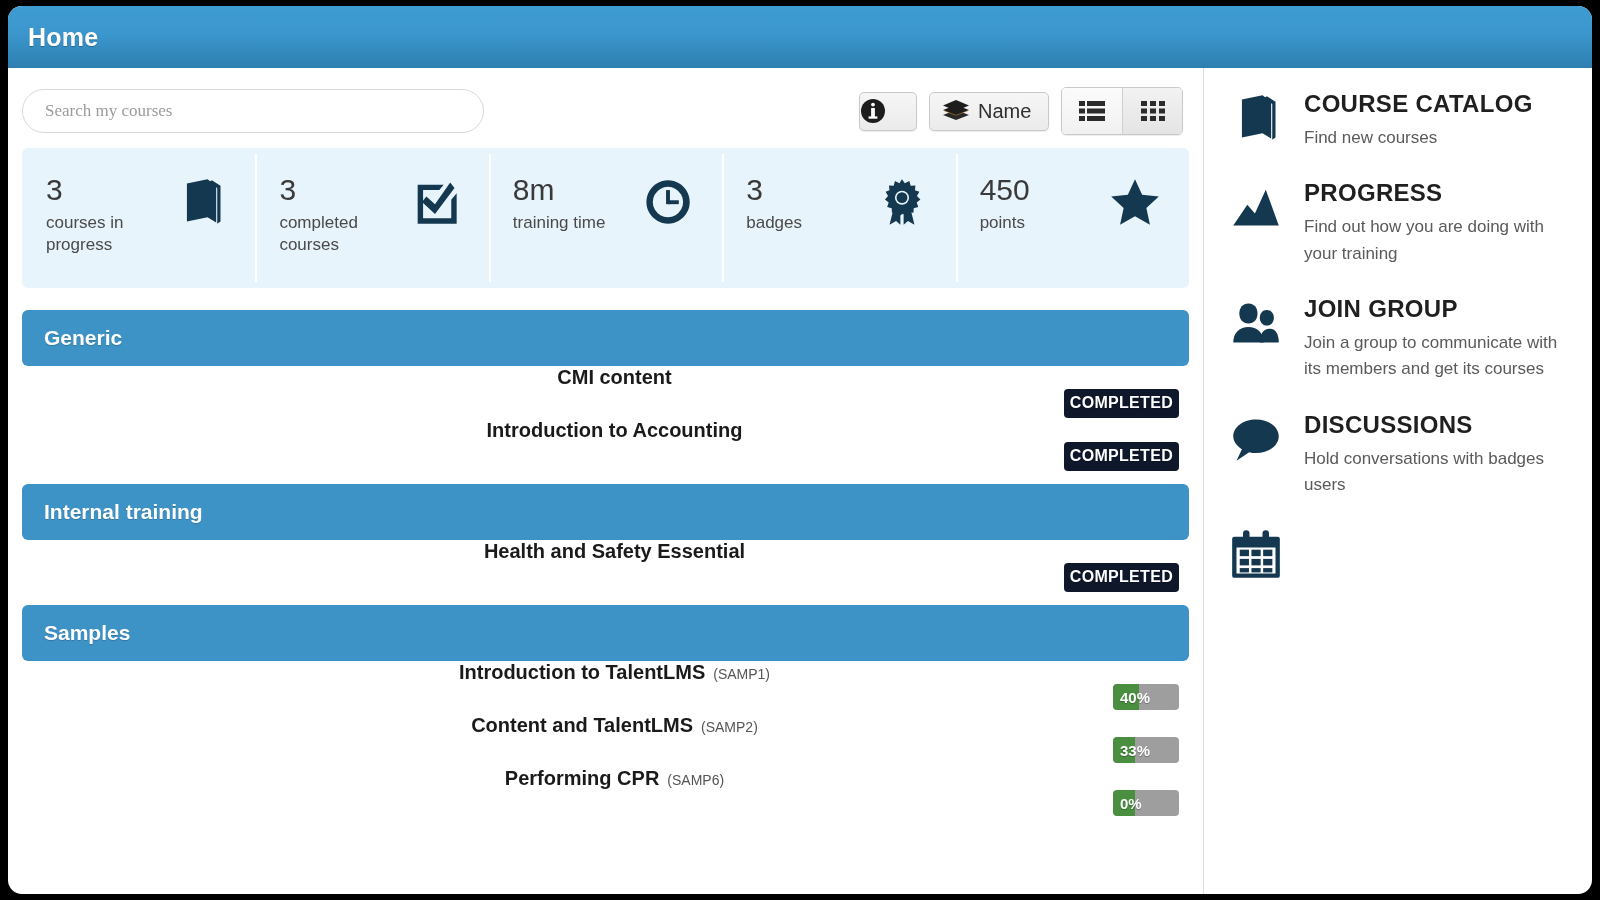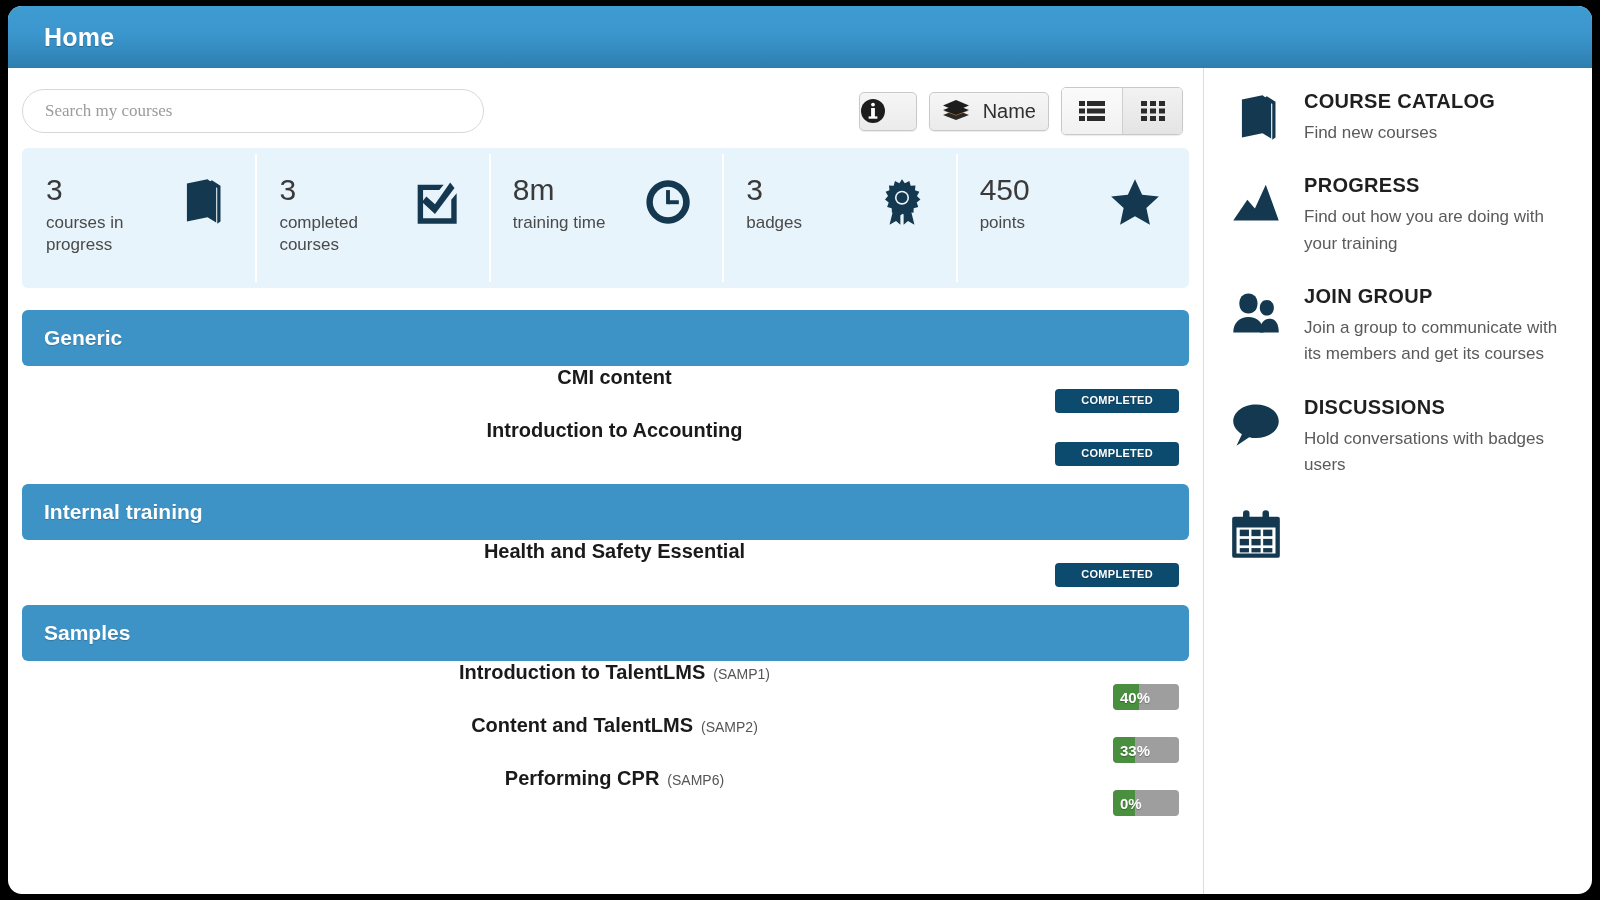--- a/index.html
+++ b/index.html
@@ -25,21 +25,21 @@
     flex-direction: column;
   }
 
   
   #title-bar {
     height: 62px;
     flex: 0 0 62px;
     background: linear-gradient(to bottom, #3e9cd3 0%, #3b96cd 45%, #2d7faf 100%);
     display: flex;
     align-items: center;
-    padding-left: 36px;
+    padding-left: 20px;
   }
   #title-bar .title-text {
     color: #ffffff;
     font-size: 25px;
     font-weight: bold;
     letter-spacing: 0.2px;
     text-shadow: 0 1px 1px rgba(0,0,0,0.25);
   }
 
   
@@ -93,21 +93,21 @@
     padding-right: 6px;
   }
 
   .btn {
     background: linear-gradient(to bottom, #f6f6f6 0%, #ebebeb 100%);
     border: 1px solid #c9c9c9;
     border-radius: 5px;
     height: 39px;
     display: flex;
     align-items: center;
-    justify-content: space-between;
+    justify-content: flex-start;
     cursor: pointer;
     box-shadow: 0 1px 1px rgba(0,0,0,0.08);
   }
   #info-button { width: 58px; }
   #sort-button { width: 120px; gap: 8px; padding: 0 12px; }
   #sort-button .sort-label {
     font-size: 20px;
     color: #2f2f2f;
   }
 
@@ -213,27 +213,27 @@
   .course-code {
     font-size: 14px;
     color: #555;
     margin-left: 8px;
     font-weight: normal;
   }
 
   .row-right { margin-left: auto; display: flex; align-items: center; }
 
   .badge-completed {
-    background: #0c4a6e;
+    background: #0f172a;
     color: #ffffff;
-    font-size: 11px;
+    font-size: 16px;
     font-weight: bold;
     letter-spacing: 0.3px;
     border-radius: 4px;
-    padding: 6px 26px 7px;
+    padding: 6px 6px 7px;
     line-height: 1;
     text-shadow: 0 1px 1px rgba(0,0,0,0.2);
   }
 
   .progress-track {
     width: 66px;
     height: 26px;
     background: #9e9e9e;
     border-radius: 4px;
     position: relative;
@@ -271,21 +271,21 @@
     width: 64px;
     flex: 0 0 64px;
     color: #14384f;
     display: flex;
     justify-content: flex-start;
     align-items: flex-start;
     padding-top: 2px;
   }
   .side-text { padding-left: 10px; }
   .side-title {
-    font-size: 20px;
+    font-size: 24px;
     font-weight: bold;
     color: #1f1f1f;
     letter-spacing: 0.3px;
     margin-bottom: 7px;
   }
   .side-desc {
     font-size: 17px;
     color: #5a5a5a;
     line-height: 1.55;
     max-width: 258px;

